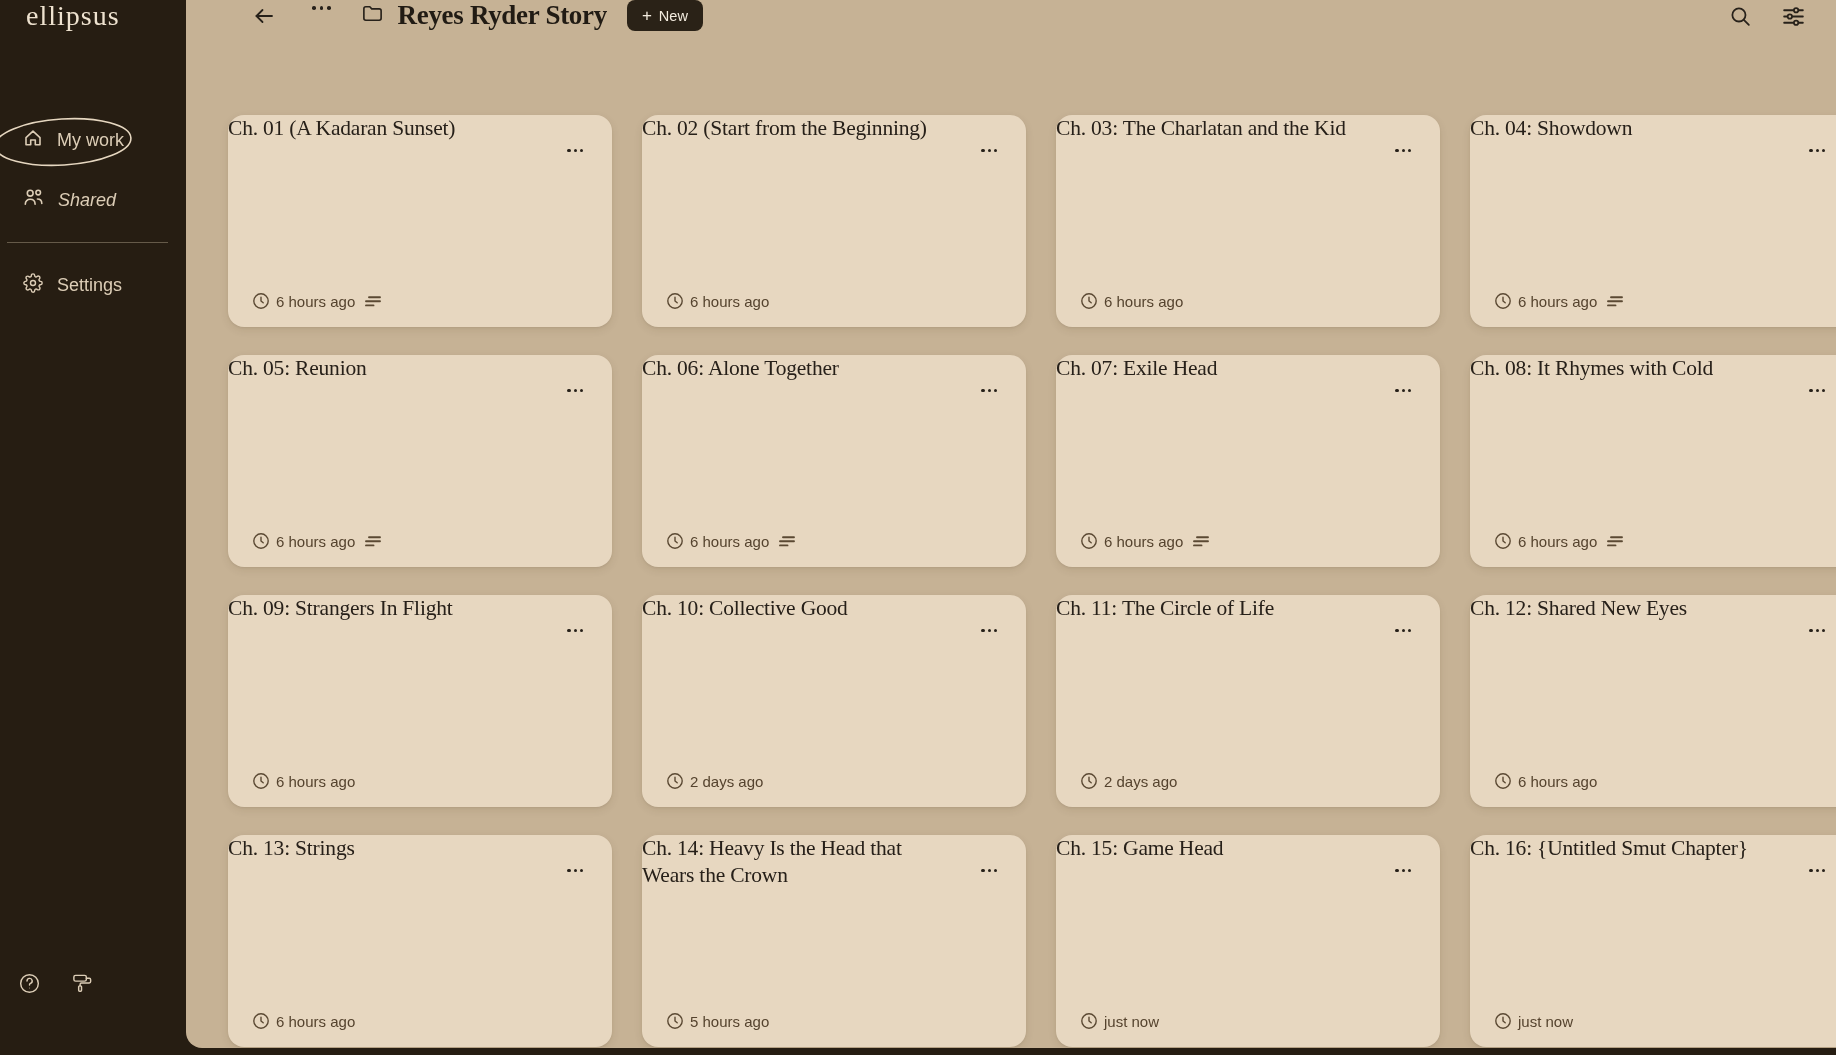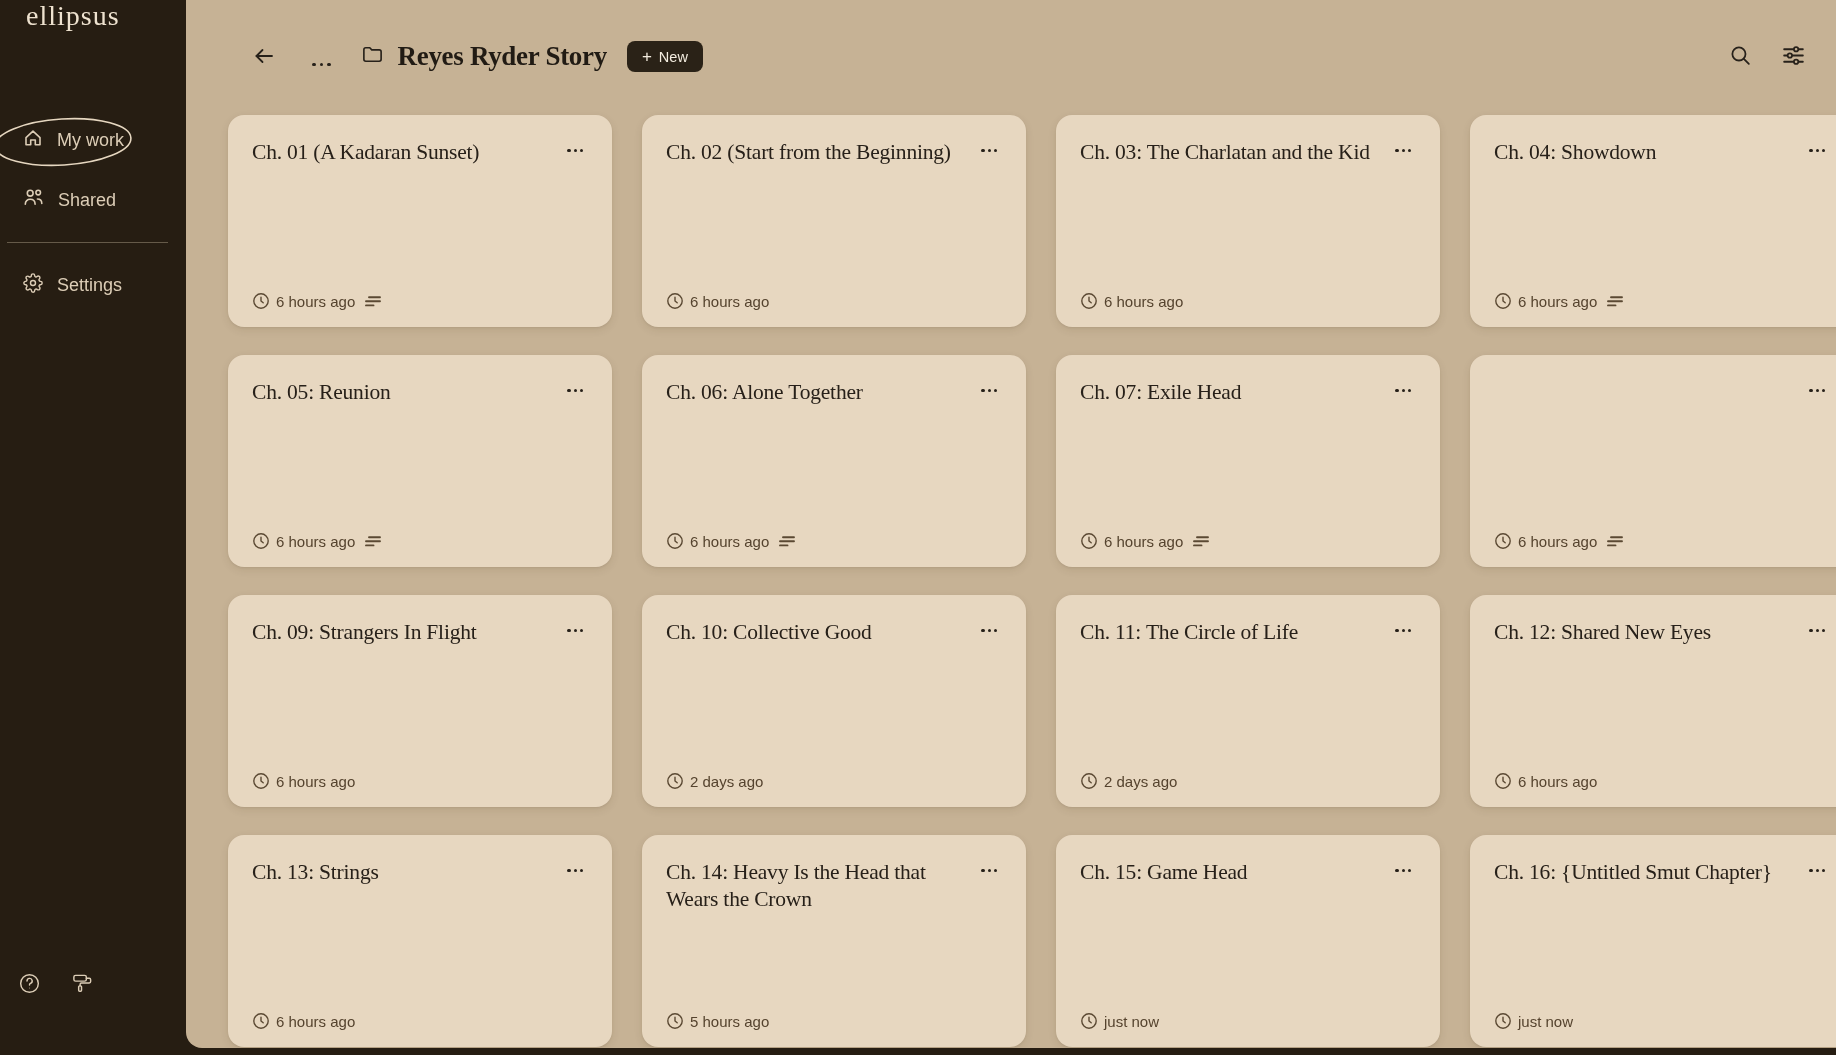--- a/index.html
+++ b/index.html
@@ -5,44 +5,44 @@
   * { margin:0; padding:0; box-sizing:border-box; }
   html,body { width:1836px; height:1055px; overflow:hidden; }
   body { font-family:"Liberation Sans", sans-serif; background:#261d12; }
   .app { position:relative; width:1836px; height:1055px; }
 
   
   .sidebar { position:absolute; left:0; top:0; width:186px; height:1055px; background:#261d12; }
   .logo { margin-left:26px; font-family:"Liberation Serif", serif; font-size:28px; letter-spacing:1px; color:#eee2cf; font-weight:400; }
   .nav { margin-top:86px; display:flex; flex-direction:column; }
   .nav-item { position:relative; height:44px; display:flex; align-items:center; gap:14px; padding-left:23px; font-size:18px; color:#dccdb6; cursor:pointer; }
-  .nav-item + .nav-item { margin-top:16px; }
+  .nav-item + .nav-item { margin-top:16px;font-style:italic; }
   .nav-item svg { flex:0 0 auto; stroke:#dccdb6; }
   .nav-ellipse { position:absolute; left:-3px; top:-4px; pointer-events:none; }
   .nav-divider { height:1px; background:rgba(222,205,178,0.35); margin:20px 18px 20px 7px; }
   .sidebar-footer { position:absolute; left:18px; bottom:56px; display:flex; gap:30px; align-items:center; }
   .sidebar-footer svg { stroke:#dccdb6; cursor:pointer; }
 
   
   .main { position:absolute; left:186px; top:0; width:1650px; height:1048px; background:#c6b295; border-radius:0 0 0 16px; overflow:hidden; }
 
-  .topbar { height:72px; display:flex; align-items:flex-end; padding:0 26px 0 62px; }
+  .topbar { height:72px; display:flex; align-items:flex-start; padding:0 26px 0 62px; }
   .icon-btn { background:none; border:none; cursor:pointer; display:flex; align-items:center; justify-content:center; padding:4px; }
   .icon-btn svg { stroke:#27211a; }
   .topbar-dots { display:flex; gap:4px; margin-left:26px; padding:6px; cursor:pointer; }
   .topbar-dots .dot { width:3.5px; height:3.5px; border-radius:50%; background:#27211a; }
   .folder-title { display:flex; align-items:center; gap:14px; margin-left:24px; }
   .page-title { font-family:"Liberation Serif", serif; font-size:27px; color:#211b14; letter-spacing:-0.3px; white-space:nowrap; }
   .new-btn { margin-left:20px; display:flex; align-items:center; gap:7px; background:#2a2217; color:#f3ecdf; border:none; border-radius:8px; height:31px; padding:0 15px; font-size:14.5px; font-family:"Liberation Sans", sans-serif; cursor:pointer; }
   .new-btn .plus { font-size:17px; line-height:1; font-weight:400; }
   .topbar-right { margin-left:auto; display:flex; align-items:center; gap:20px; }
 
   
   .grid { margin:43px 0 0 42px; display:grid; grid-template-columns:repeat(4, 384px); grid-auto-rows:212px; column-gap:30px; row-gap:28px; width:max-content; }
-  .card { position:relative; background:#e7d7c0; border-radius:16px; padding:24px; cursor:pointer; box-shadow:0 3px 8px rgba(70,48,24,0.10), 0 1px 2px rgba(70,48,24,0.08); }
+  .card { position:relative; background:#e7d7c0; border-radius:16px; cursor:pointer; box-shadow:0 3px 8px rgba(70,48,24,0.10), 0 1px 2px rgba(70,48,24,0.08); }
   .card-title { font-family:"Liberation Serif", serif; font-size:21.5px; line-height:1.24; color:#272019; max-width:300px; letter-spacing:-0.2px; }
   .card-menu { position:absolute; top:30px; right:25px; display:flex; gap:3px; background:none; border:none; padding:4px; cursor:pointer; }
   .card-menu .dot { width:3.2px; height:3.2px; border-radius:50%; background:#272019; }
   .card-footer { position:absolute; left:24px; bottom:17px; display:flex; align-items:center; gap:6px; }
   .card-footer svg { stroke:#5b4933; }
   .card-time { font-size:15px; color:#55432e; }
   .text-lines { margin-left:3px; }
 </style>
 </head>
 <body>
@@ -291,20 +291,21 @@
       <span class="card-time">6 hours ago</span>
       <svg class="text-lines" width="18" height="15" viewBox="0 0 18 15" fill="none" stroke-width="1.9" stroke-linecap="round">
         <line x1="5" y1="3.2" x2="16" y2="3.2"></line>
         <line x1="2" y1="7.3" x2="16" y2="7.3"></line>
         <line x1="2" y1="11.4" x2="9.5" y2="11.4"></line>
       </svg>
     </div>
   </div>
 
   <div class="card">
+    <div class="card-title">Ch. 08: It Rhymes with Cold</div>
     <button class="card-menu">
       <span class="dot"></span>
       <span class="dot"></span>
       <span class="dot"></span>
     </button>
     <div class="card-footer">
       <svg width="18" height="18" viewBox="0 0 18 18" fill="none" stroke-width="1.4" stroke-linecap="round" stroke-linejoin="round">
         <circle cx="9" cy="9" r="7.2"></circle>
         <path d="M9 5.2 V9 L11.2 10.8"></path>
       </svg>

